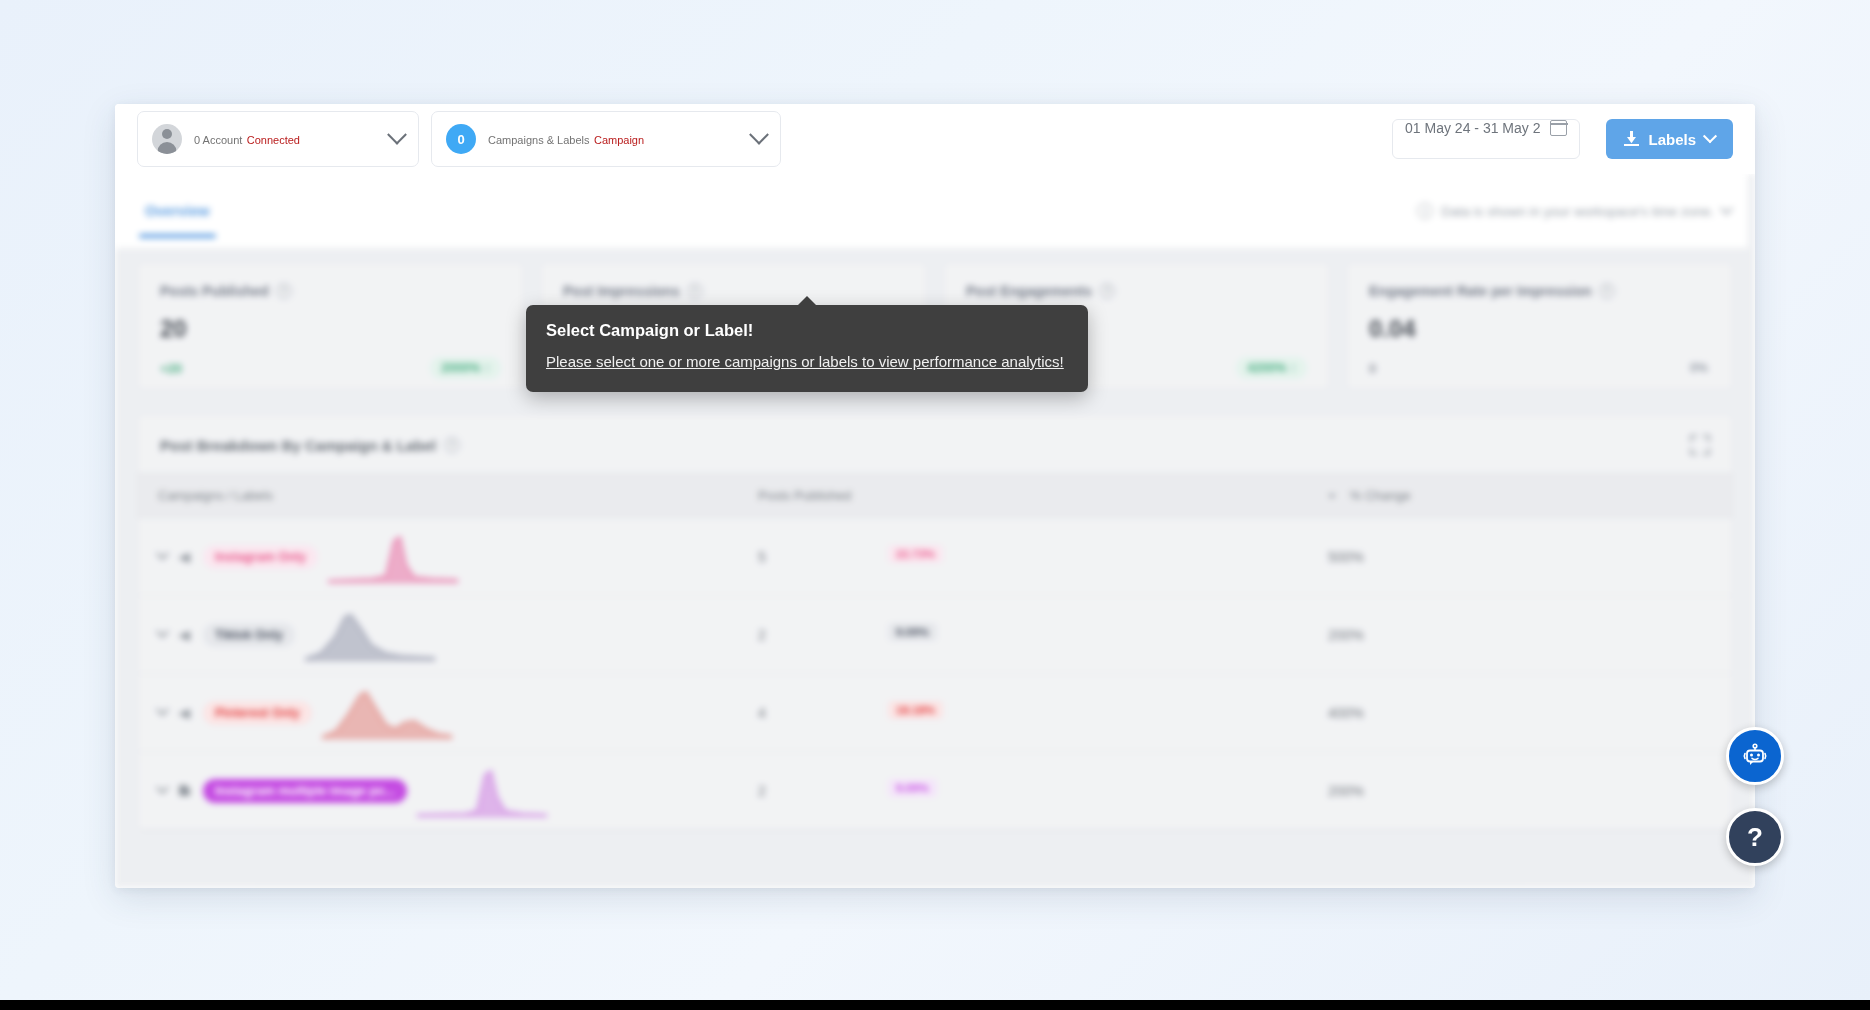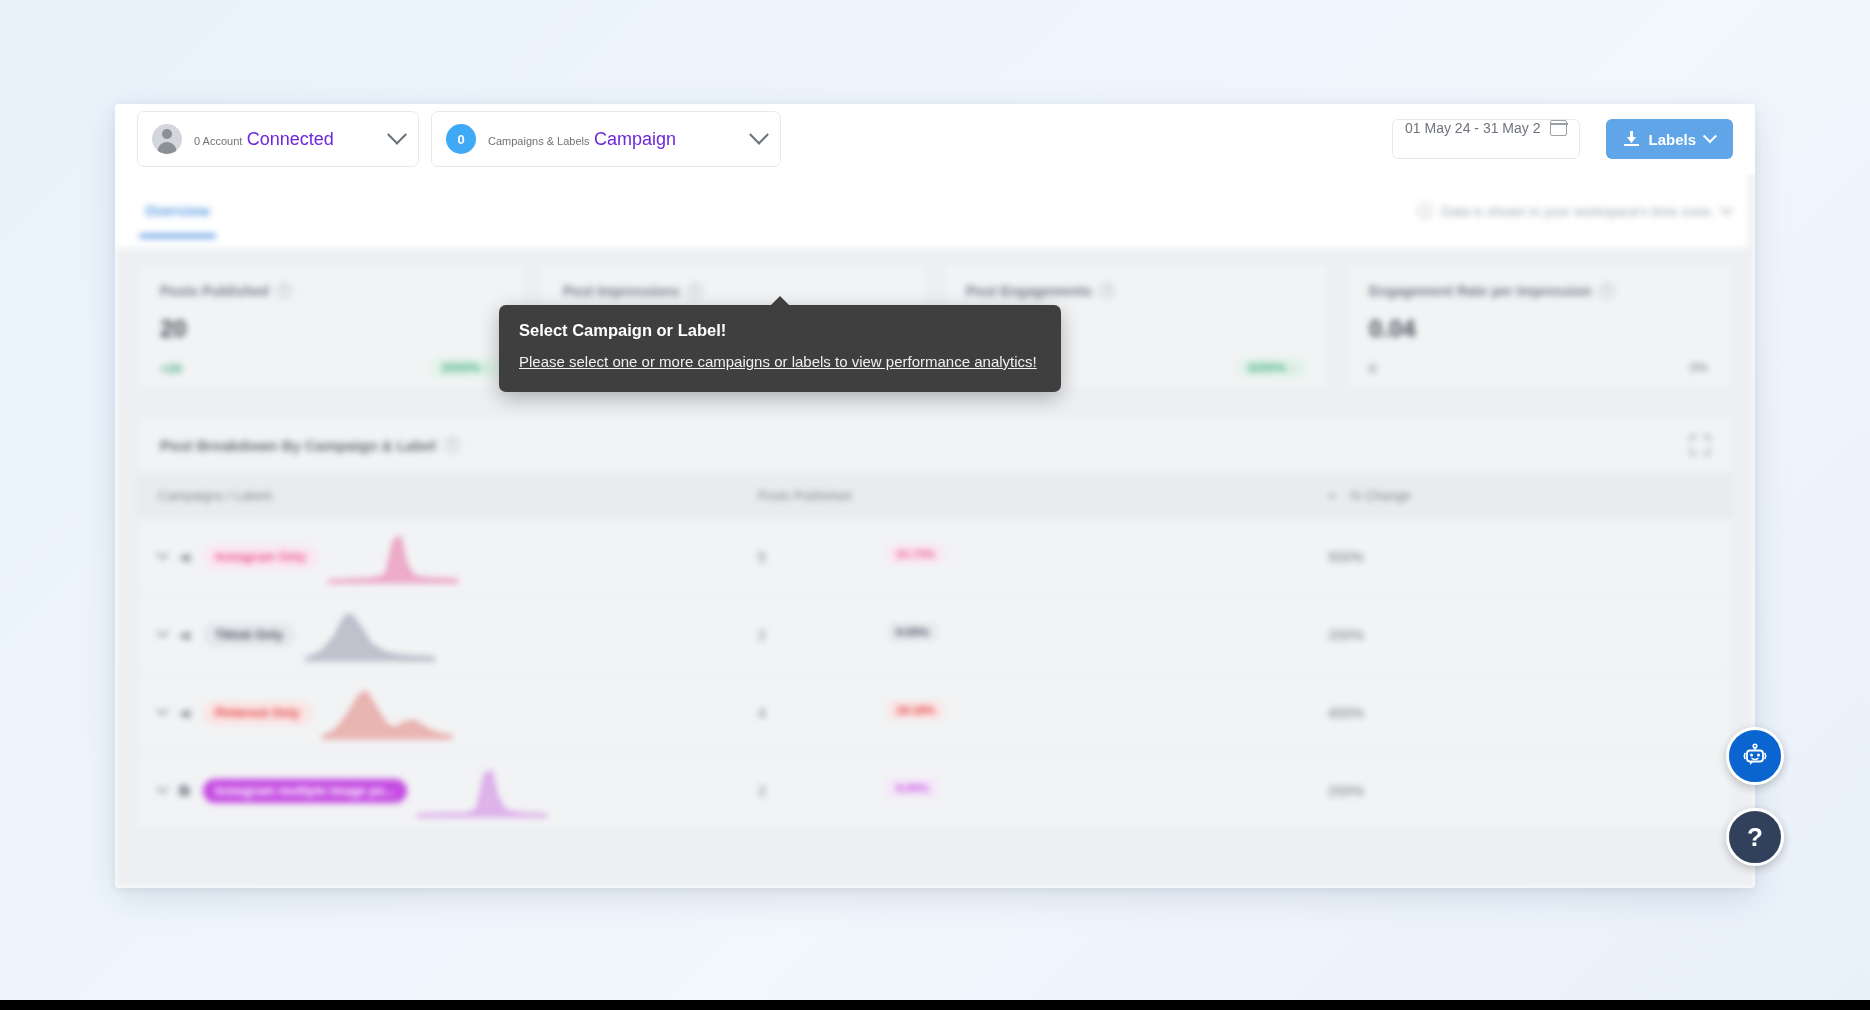--- a/index.html
+++ b/index.html
@@ -69,21 +69,21 @@
     width: 30px; height: 30px; border-radius: 50%;
     background: #3fa9f5; color: #fff;
     display: flex; align-items: center; justify-content: center;
     font-size: 13px; font-weight: 700; flex: none;
   }
   .sel-texts { flex: 1; min-width: 0; }
   .sel-title {
     font-size: 11px; font-weight: 400; color: #737373;
     white-space: nowrap; overflow: hidden; text-overflow: ellipsis;
   }
-  .sel-sub { font-size: 18px; color: #6d28d9; margin-top: 20px; }
+  .sel-sub { font-size: 11px; color: #b91c1c; margin-top: 20px; }
   .chev {
     width: 14px; height: 14px; flex: none;
     border-right: 2.4px solid #6b7179;
     border-bottom: 2.4px solid #6b7179;
     transform: rotate(45deg) translate(-3px,-3px);
   }
 
   .filter-spacer { flex: 1; }
 
   .daterange {
@@ -283,21 +283,21 @@
     display: inline-block; font-size: 11.5px; font-weight: 700;
     border-radius: 4px; padding: 3px 8px; margin-bottom: 7px;
   }
   .bar-track { height: 7px; border-radius: 4px; background: #dfe2e6; width: 100%; position: relative; }
   .bar-fill { position:absolute; left:0; top:0; height:7px; border-radius:4px; }
   .change-cell { padding-left: 30px; font-size: 14px; color: #6b7178; }
 
   
   .tooltip {
     position: absolute;
-    left: 384px; top: 201px;
+    left: 411px; top: 201px;
     width: 562px;
     background: #3f3f3f;
     border-radius: 7px;
     padding: 16px 20px 20px 20px;
     z-index: 60;
     box-shadow: 0 6px 20px rgba(0,0,0,.28);
   }
   .tooltip::before {
     content:''; position: absolute; top: -9px; left: 50%;
     transform: translateX(-50%);

